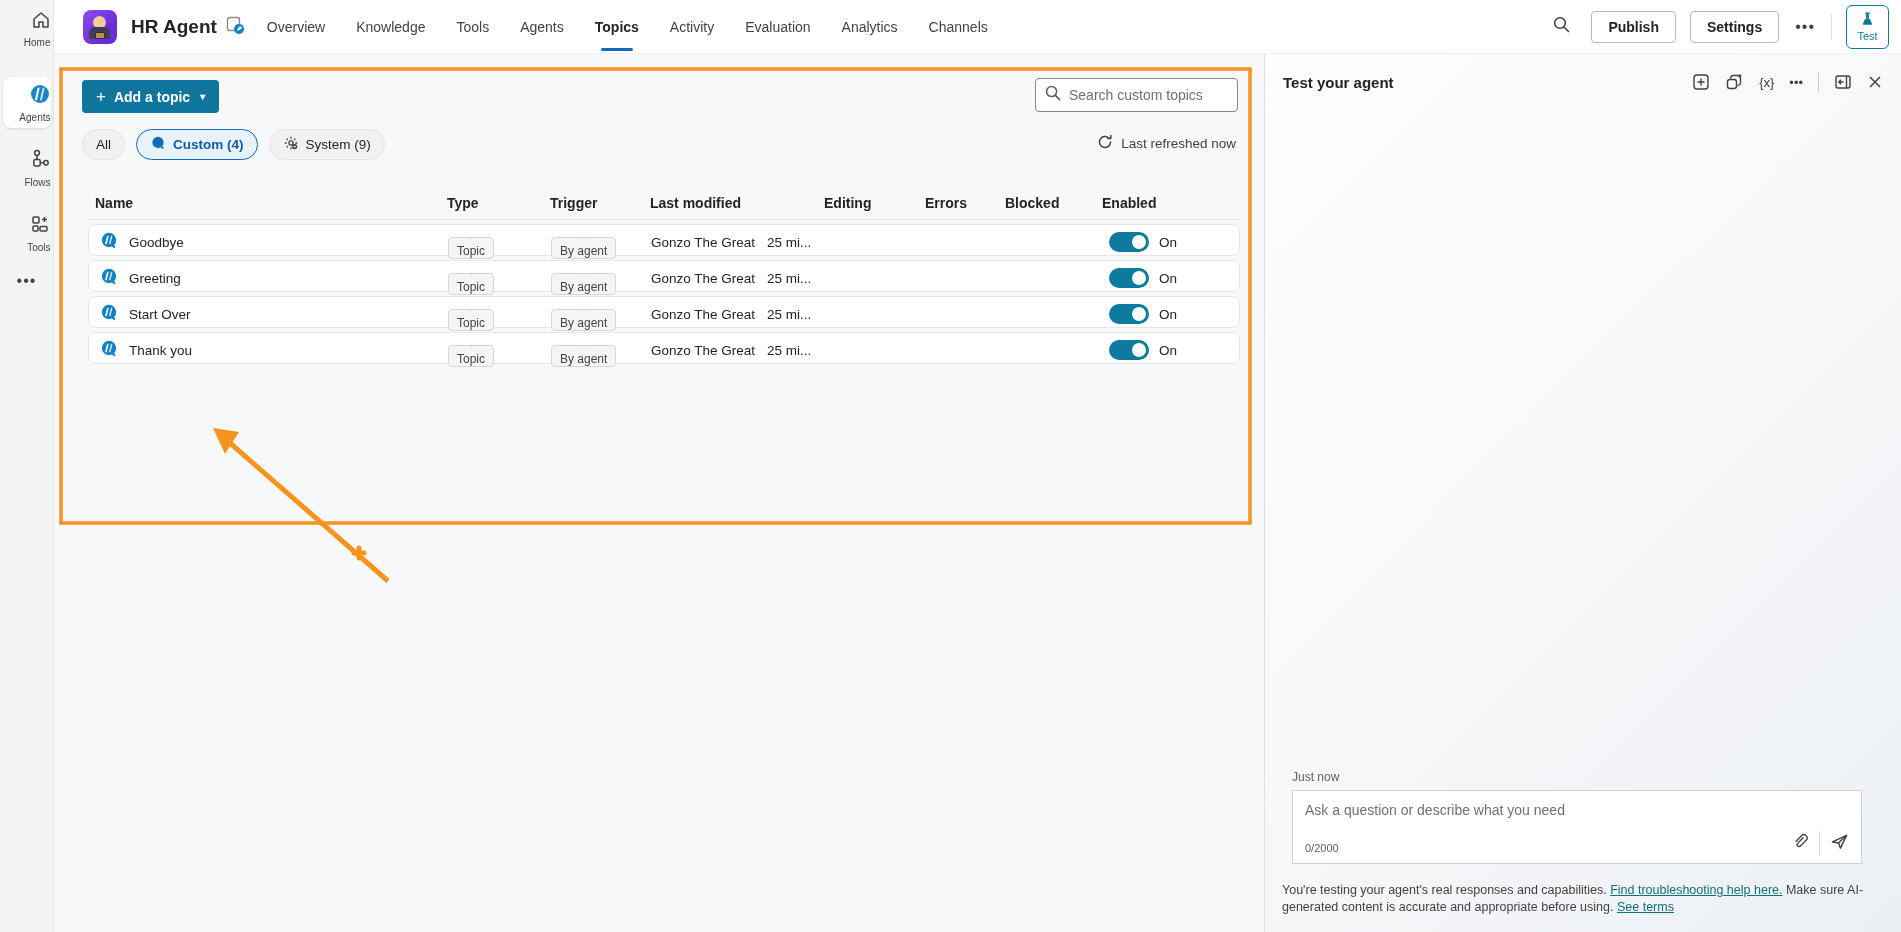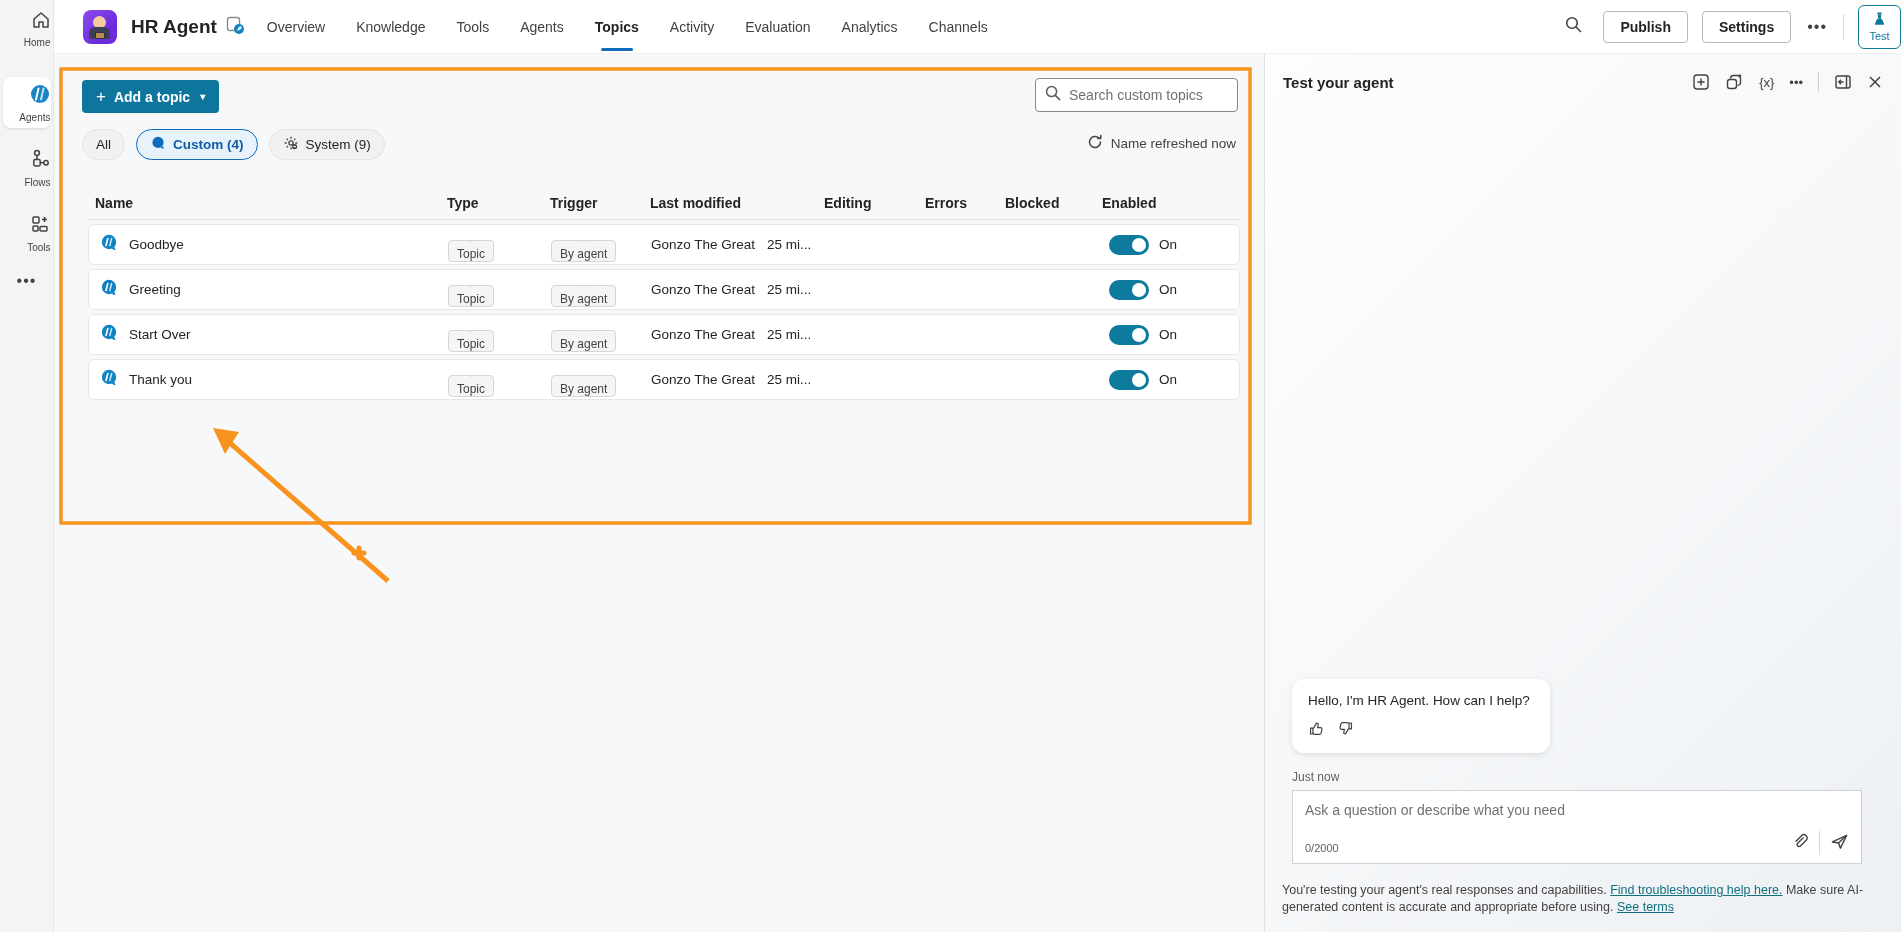--- a/index.html
+++ b/index.html
@@ -27,21 +27,21 @@
     border-radius:6px 6px 2px 2px; background:#3d3d55; }
   .appicon .p3 { position:absolute; left:12px; top:22px; width:10px; height:7px; border-radius:1px;
     background:#b98b4e; border:1px solid #2e2e42; }
   .agent-title { font-size:19px; font-weight:bold; margin-left:14px; }
   .edit-ic { margin-left:8px; margin-right:22px; }
   .topnav { display:flex; gap:31px; font-size:14px; color:#424242; height:54px; align-items:center; }
   .topnav .nav-it { position:relative; height:54px; display:flex; align-items:center; cursor:pointer; }
   .topnav .nav-it.active { font-weight:bold; color:#242424; }
   .topnav .nav-it.active:after { content:""; position:absolute; left:50%; transform:translateX(-50%);
     bottom:3px; width:32px; height:3px; border-radius:2px; background:#0f6cbd; }
-  .top-right { margin-left:auto; display:flex; align-items:center; gap:14px; padding-right:0; }
+  .top-right { margin-left:auto; display:flex; align-items:center; gap:14px; padding-right:12px; }
   .btn-std { height:32px; padding:0 16px; border:1px solid #b8b8b8; border-radius:4px; background:#fff;
     font-size:14px; font-weight:600; color:#242424; cursor:pointer;
     font-family:"Liberation Sans", sans-serif; }
   .top-more { font-size:16px; color:#424242; letter-spacing:1px; cursor:pointer; padding:0 2px; }
   .top-divider { width:1px; height:26px; background:#dcdcdc; }
   .test-btn { width:43px; height:44px; border:1.5px solid #0e7a9b; border-radius:6px; background:#fff;
     display:flex; flex-direction:column; align-items:center; justify-content:center; gap:2px;
     cursor:pointer; }
   .test-btn span { font-size:11px; color:#0e7a9b; }
 
@@ -64,21 +64,21 @@
   .chip.sel { background:#e8f2fb; border:1px solid #0f6cbd; color:#0f5ba7; font-weight:600; }
   .refresh { position:absolute; right:28px; top:80px; display:flex; align-items:center; gap:8px;
     font-size:13.5px; color:#424242; cursor:pointer; }
 
   .table { position:absolute; left:34px; top:132px; width:1152px; }
   .trow { display:grid; grid-template-columns:352px 103px 100px 174px 101px 80px 97px 1fr;
     align-items:center; }
   .thead { height:34px; font-size:14px; font-weight:bold; color:#242424;
     border-bottom:1px solid #e3e3e3; }
   .thead > div { padding-left:7px; }
-  .trow.body { height:41px; background:#fff; border:1px solid #e7e7e7; border-radius:6px;
+  .trow.body { height:32px; background:#fff; border:1px solid #e7e7e7; border-radius:6px;
     margin-top:4px; cursor:pointer; }
   .cell-name { display:flex; align-items:center; gap:10px; padding-left:10px; font-size:13.5px; }
   .badge { display:inline-flex; align-items:center; gap:5px; height:22px; padding:0 8px;
     background:#f5f5f5; border:1px solid #d6d6d6; border-radius:4px; font-size:12px; color:#424242;
     margin-left:7px;flex-direction:column; }
   .cell-mod { display:flex; gap:12px; font-size:13.5px; padding-left:7px; overflow:hidden;
     white-space:nowrap; grid-column:span 2; }
   .cell-enabled { display:flex; align-items:center; gap:10px; padding-left:13px; grid-column:8; }
   .toggle { width:40px; height:20px; border-radius:10px; background:#0e7a9e; position:relative;
     cursor:pointer; flex:0 0 auto; }
@@ -257,21 +257,21 @@
     </div>
   </div>
 
   <div class="refresh">
     <span>
       <svg width="16" height="16" viewBox="0 0 16 16" fill="none" stroke="#424242" stroke-width="1.5">
           <path d="M13.5 8 a5.5 5.5 0 1 1 -1.8-4.1" stroke-linecap="round"></path>
           <path d="M13.8 1.5 v3 h-3" stroke-linecap="round" stroke-linejoin="round"></path>
         </svg>
     </span>
-    <span>Name refreshed now</span>
+    <span>Last refreshed now</span>
   </div>
 
   <div class="table">
     <div class="trow thead">
       <div>Name</div>
       <div>Type</div>
       <div>Trigger</div>
       <div>Last modified</div>
       <div>Editing</div>
       <div>Errors</div>
@@ -468,37 +468,20 @@
           </svg>
       </span>
       <span class="pic">
         <svg width="16" height="16" viewBox="0 0 16 16" stroke="#424242" stroke-width="1.5">
             <path d="M3 3 L13 13 M13 3 L3 13"></path>
           </svg>
       </span>
     </div>
   </div>
 
-  <div class="bubble">
-    <div class="bubble-text">Hello, I'm HR Agent. How can I help?</div>
-    <div class="thumbs">
-      <span>
-        <svg width="17" height="17" viewBox="0 0 20 20" fill="none" stroke="#424242" stroke-width="1.4" stroke-linejoin="round">
-            <path d="M3 9.5 h2.8 v7 H3 z"></path>
-            <path d="M5.8 15.6 l1.4 1 c.3.2.6.3 1 .3 h5.4 c.9 0 1.6-.6 1.8-1.4 l1-4.6 c.2-1-.5-1.9-1.5-1.9 h-3.6 l.7-3.4 c.2-.9-.4-1.8-1.3-1.9 -.5-.1-.9.2-1.1.6 L7 9 5.8 9.8"></path>
-          </svg>
-      </span>
-      <span>
-        <svg width="17" height="17" viewBox="0 0 20 20" fill="none" stroke="#424242" stroke-width="1.4" stroke-linejoin="round" transform="rotate(180)">
-            <path d="M3 9.5 h2.8 v7 H3 z"></path>
-            <path d="M5.8 15.6 l1.4 1 c.3.2.6.3 1 .3 h5.4 c.9 0 1.6-.6 1.8-1.4 l1-4.6 c.2-1-.5-1.9-1.5-1.9 h-3.6 l.7-3.4 c.2-.9-.4-1.8-1.3-1.9 -.5-.1-.9.2-1.1.6 L7 9 5.8 9.8"></path>
-          </svg>
-      </span>
-    </div>
-  </div>
   <div class="just-now">Just now</div>
 
   <div class="chat-input">
     <input placeholder="Ask a question or describe what you need" style="">
     <div class="char-count">0/2000</div>
     <div class="input-actions">
       <span>
         <svg width="18" height="18" viewBox="0 0 20 20" fill="none" stroke="#424242" stroke-width="1.5" stroke-linecap="round">
             <path d="M13.5 6.5 l-6 6 a2.1 2.1 0 0 0 3 3 l6.3-6.3 a3.6 3.6 0 0 0 -5.1-5.1 L5.6 10.2"></path>
           </svg>

